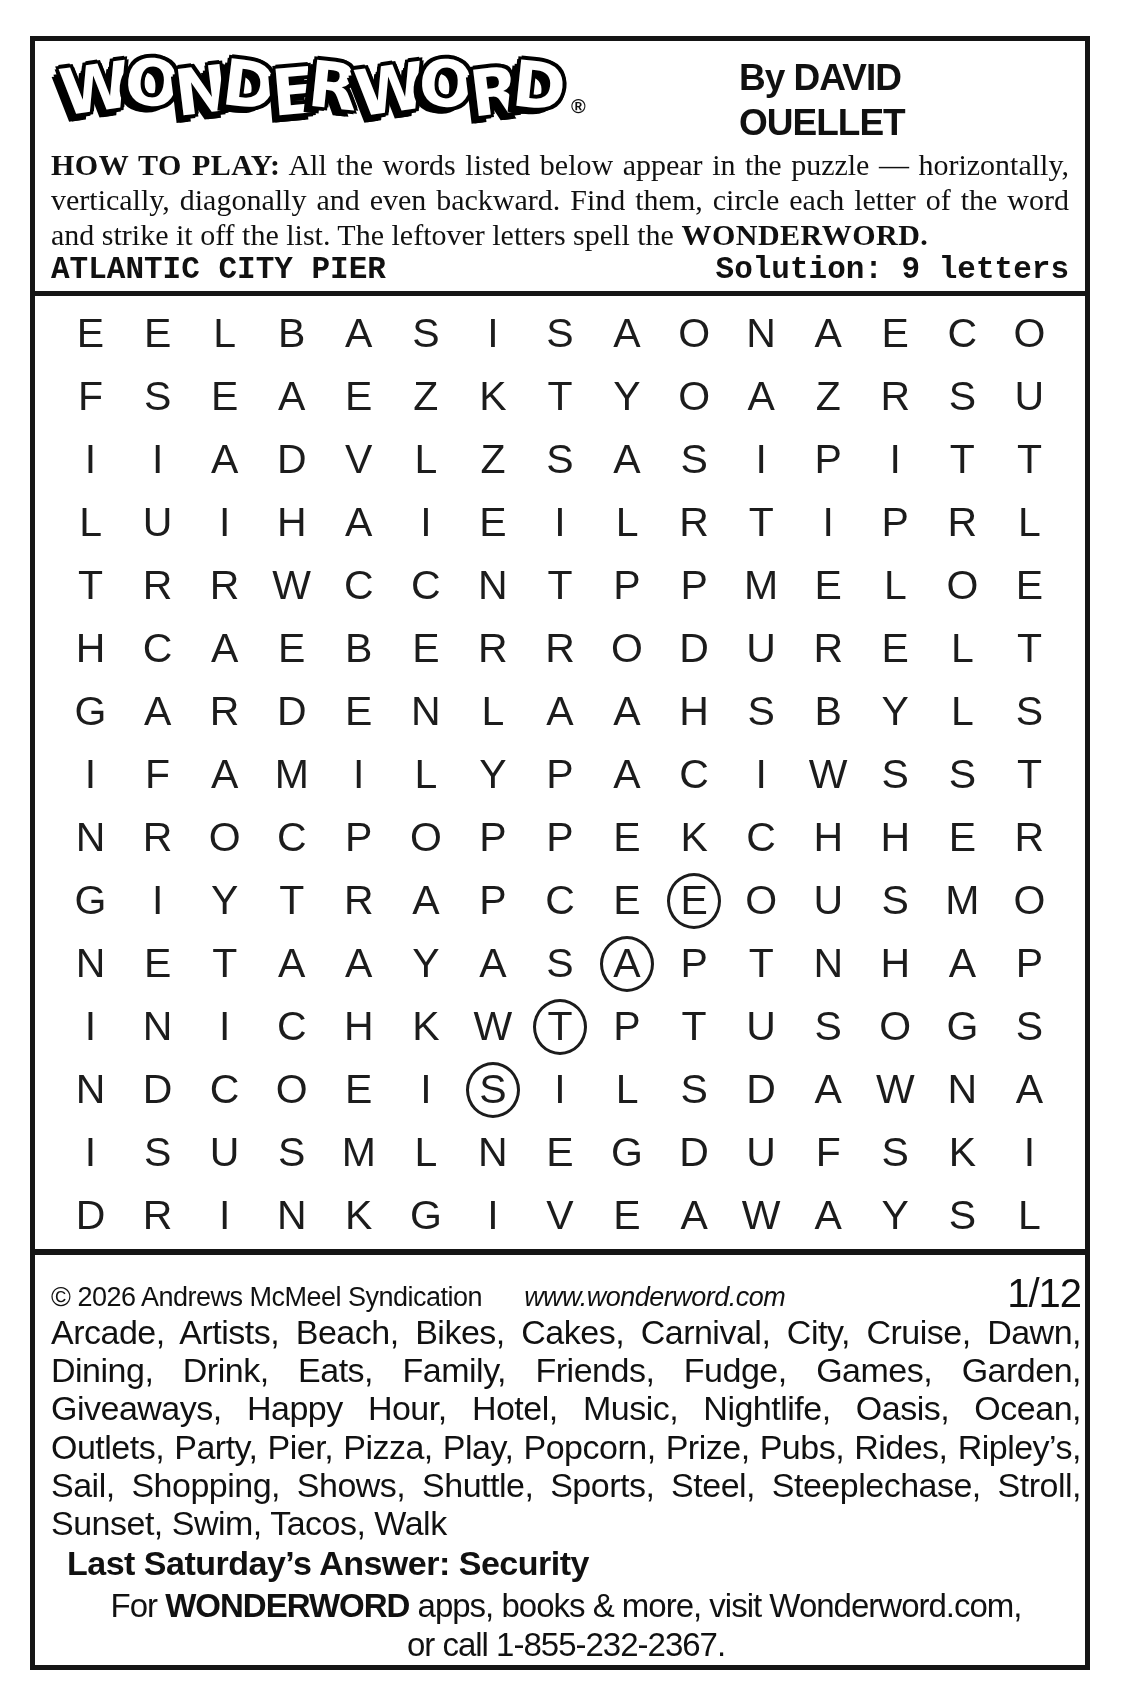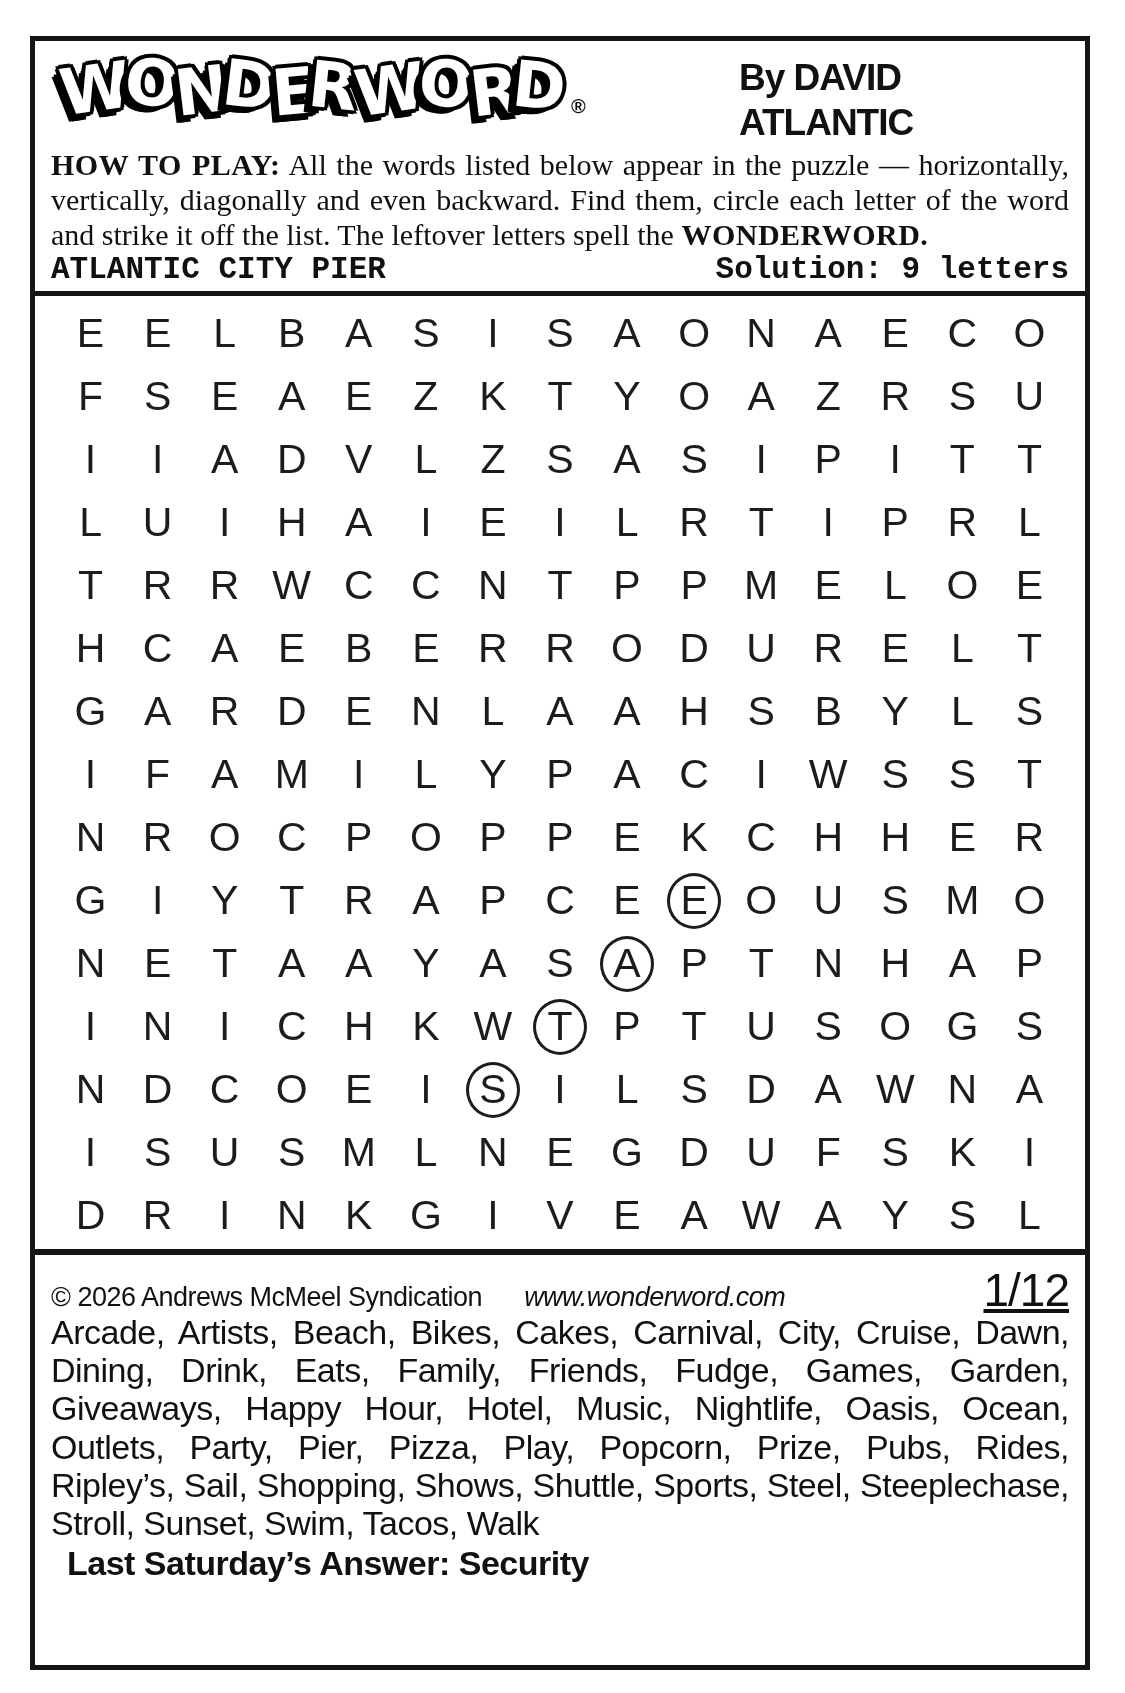--- a/index.html
+++ b/index.html
@@ -66,46 +66,46 @@
     font-family:"Liberation Sans", sans-serif;
     font-size:41px; color:#1c1c1c;
   }
   .circle {
     display:flex; align-items:center; justify-content:center;
     width:54px; height:56px;
     border:3px solid #1c1c1c; border-radius:50%;
   }
 
   
-  .footer { padding:6px 16px 0 16px; }
+  .footer { padding:6px 4px 0 16px; }
   .copy-row { display:flex; align-items:flex-end; height:52px; }
   .copyright { font-size:27px; letter-spacing:-0.5px; }
   .website { font-size:27px; margin-left:42px; letter-spacing:-0.5px;font-style:italic; }
-  .date { margin-left:auto; font-size:46px; letter-spacing:-1px; line-height:1;text-decoration:underline; }
+  .date { margin-left:auto; font-size:40px; letter-spacing:-1px; line-height:1; }
   .word-list {
     font-size:34px; line-height:1.12;
     text-align:justify; letter-spacing:-0.5px;
   }
   .answer-line { font-weight:bold; font-size:34px; margin-top:2px; letter-spacing:-0.5px;margin-left:16px; }
   .promo { text-align:center; font-size:33px; line-height:1.18; margin-top:4px; letter-spacing:-1px; }
   .promo b { letter-spacing:-1px; }
 </style>
 </head>
 <body>
 
 <div class="sheet">
 
   <div class="header">
     <div class="logo-row">
       <div class="logo">
         <span><span class="logo-letter" style="transform: rotate(-8deg) translateY(6px);">W</span><span class="logo-letter" style="transform: rotate(6deg) translateY(0px);">O</span><span class="logo-letter" style="transform: rotate(-7deg) translateY(8px);">N</span><span class="logo-letter" style="transform: rotate(7deg) translateY(2px);">D</span><span class="logo-letter" style="transform: rotate(-5deg) translateY(9px);">E</span><span class="logo-letter" style="transform: rotate(6deg) translateY(3px);">R</span><span class="logo-letter" style="transform: rotate(-8deg) translateY(7px);">W</span><span class="logo-letter" style="transform: rotate(5deg) translateY(1px);">O</span><span class="logo-letter" style="transform: rotate(-7deg) translateY(9px);">R</span><span class="logo-letter" style="transform: rotate(6deg) translateY(3px);">D</span></span><span class="registered">®</span>
       </div>
       <div class="byline">
         <div>By DAVID</div>
-        <div>ATLANTIC</div>
+        <div>OUELLET</div>
       </div>
     </div>
 
     <div class="howto">
       <b>HOW TO PLAY:</b><span> All the words listed below appear in the puzzle — horizontally, vertically, diagonally and even backward. Find them, circle each letter of the word and strike it off the list. The leftover letters spell the </span><b>WONDERWORD.</b>
     </div>
 
     <div class="title-row">
       <span>ATLANTIC CITY PIER</span>
       <span>Solution: 9 letters</span>
@@ -384,15 +384,19 @@
     <div class="copy-row">
       <span class="copyright">© 2026 Andrews McMeel Syndication</span>
       <span class="website">www.wonderword.com</span>
       <span class="date">1/12</span>
     </div>
 
     <div class="word-list">Arcade, Artists, Beach, Bikes, Cakes, Carnival, City, Cruise, Dawn, Dining, Drink, Eats, Family, Friends, Fudge, Games, Garden, Giveaways, Happy Hour, Hotel, Music, Nightlife, Oasis, Ocean, Outlets, Party, Pier, Pizza, Play, Popcorn, Prize, Pubs, Rides, Ripley’s, Sail, Shopping, Shows, Shuttle, Sports, Steel, Steeplechase, Stroll, Sunset, Swim, Tacos, Walk</div>
 
     <div class="answer-line">Last Saturday’s Answer: Security</div>
 
+    <div class="promo">
+      <div><span>For </span><b>WONDERWORD</b><span> apps, books &amp; more, visit Wonderword.com,</span></div>
+      <div>or call 1-855-232-2367.</div>
+    </div>
   </div>
 
 </div>
 
 </body></html>

